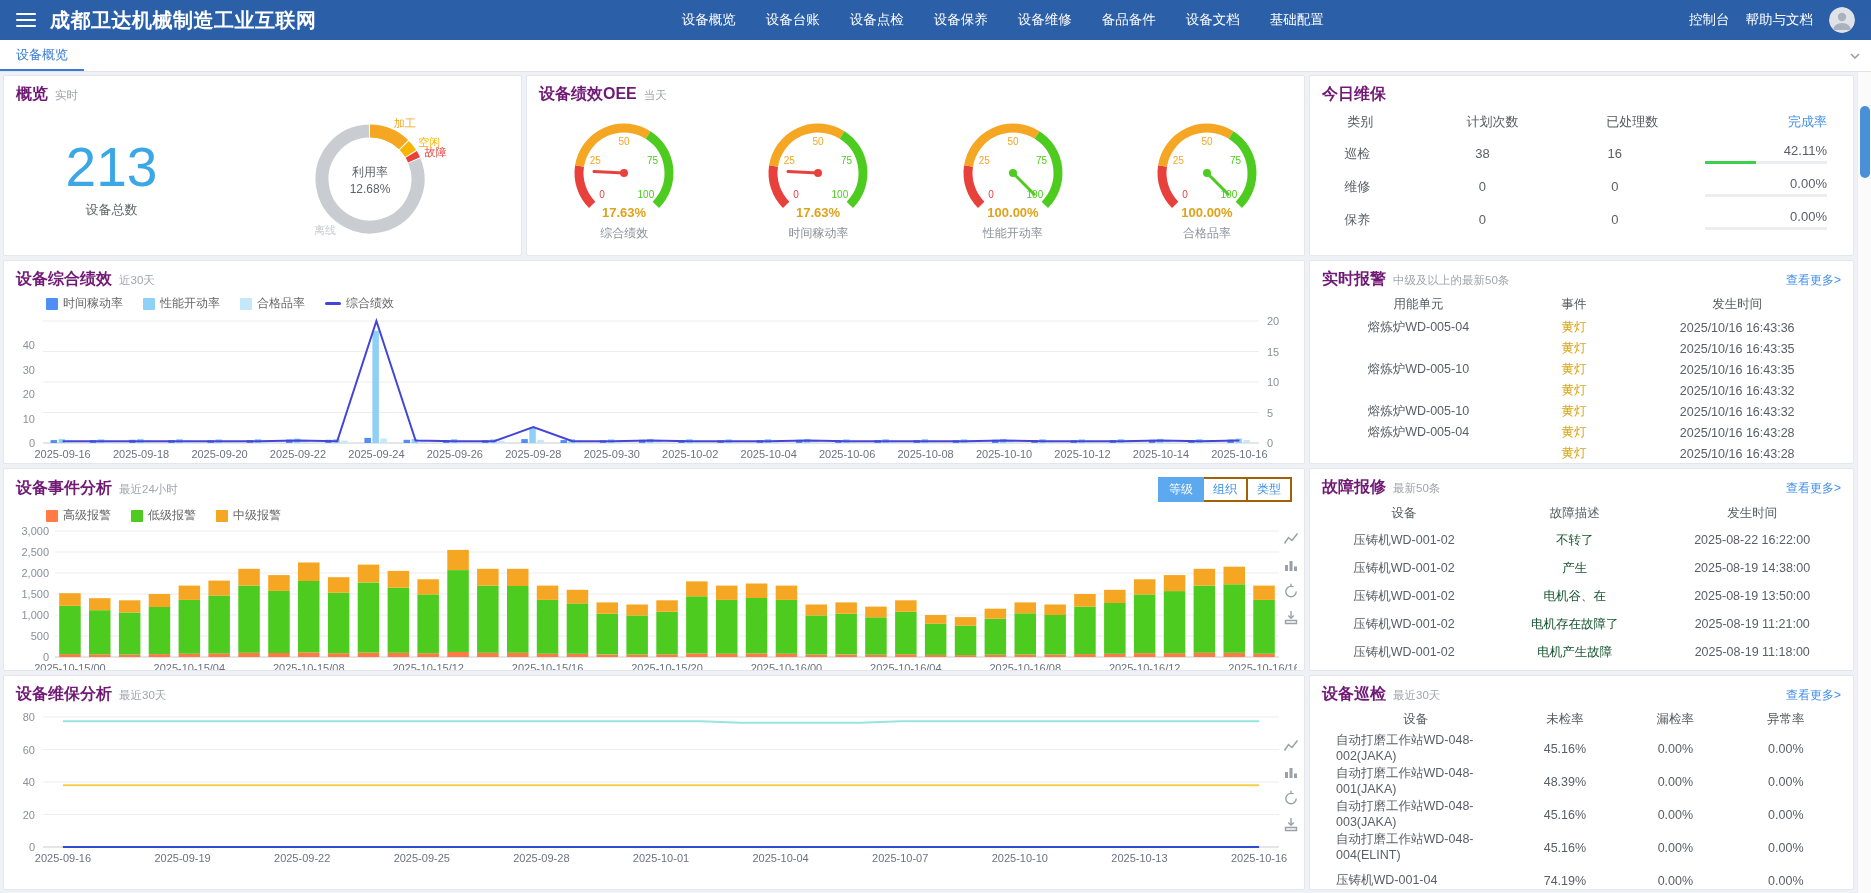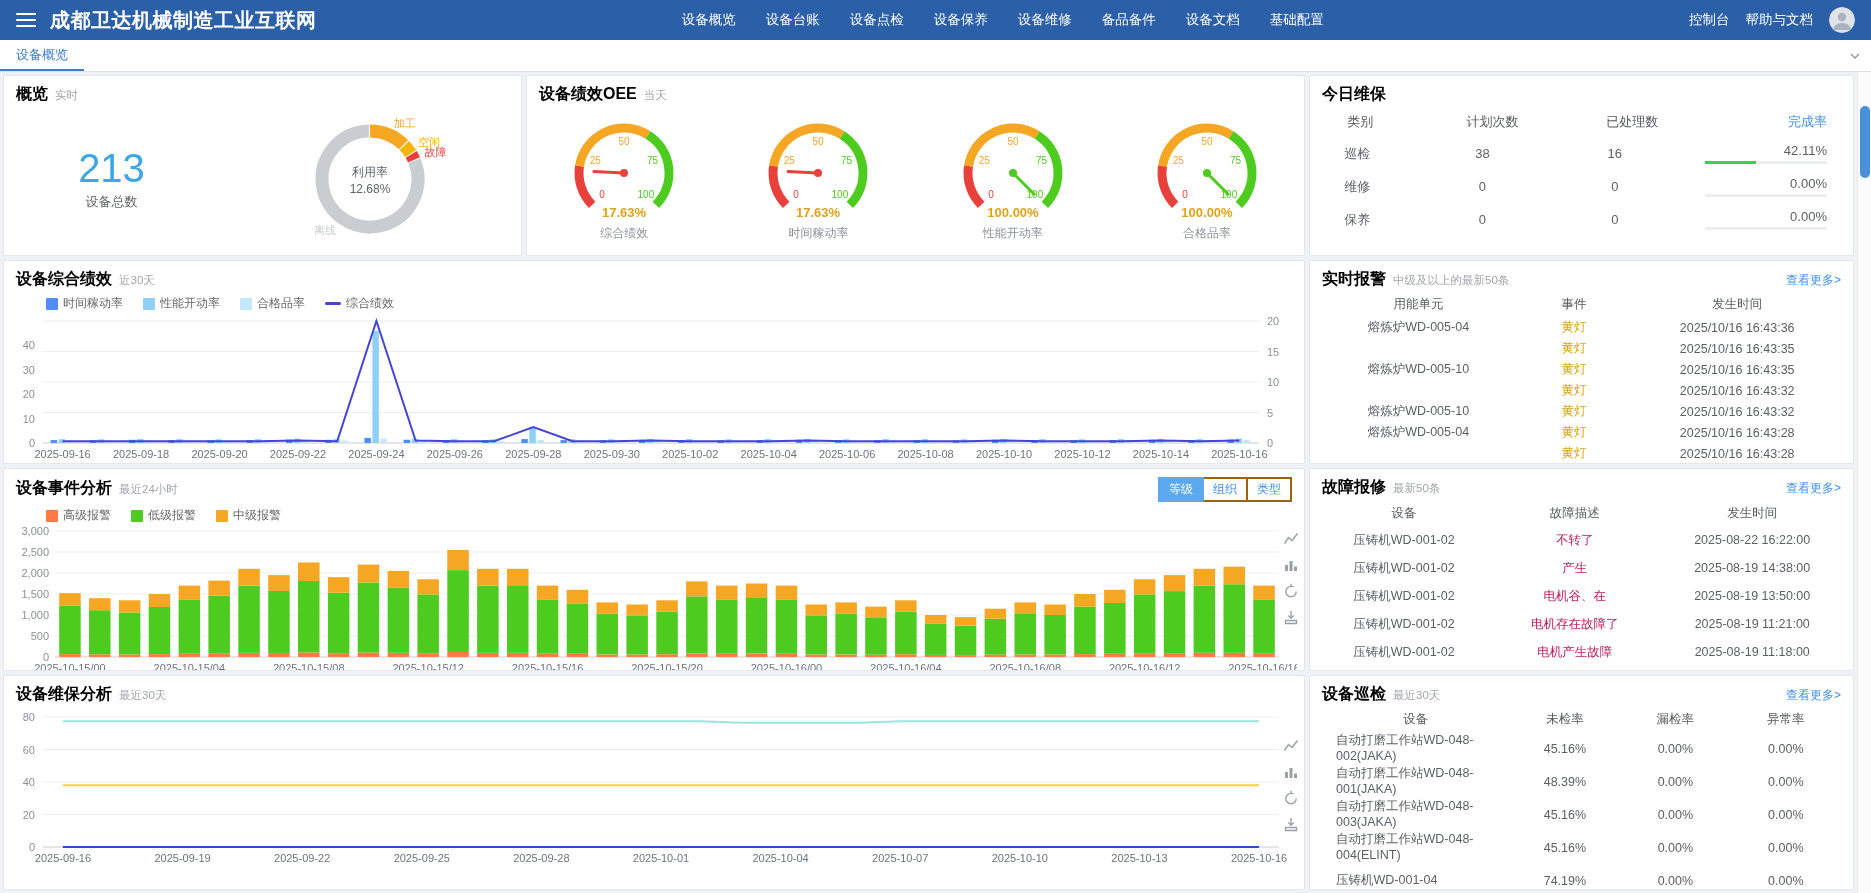--- a/index.html
+++ b/index.html
@@ -23,42 +23,42 @@
   .tabbar { height:32px; background:#fff; border-bottom:1px solid #e2e4e8; display:flex; align-items:stretch; }
   .tab { padding:0 16px; font-size:13px; color:#3a7bd5; display:flex; align-items:center; border-bottom:2px solid #3a7bd5; cursor:pointer; }
   .tab-chevron { margin-left:auto; display:flex; align-items:center; padding:0 10px; cursor:pointer; }
 
   
   .content { position:absolute; top:72px; left:0; right:14px; bottom:0;
     display:grid; grid-template-columns:519px 779px 1fr; grid-template-rows:181px 204px 203px 1fr;
     gap:4px; padding:3px; }
   .panel { background:#fff; border:1px solid #e4e6eb; border-radius:2px; overflow:hidden; position:relative; }
   .phead { display:flex; align-items:baseline; padding:8px 12px 2px; }
-  .ptitle { font-size:16px; font-weight:bold; color:#000000; white-space:nowrap; }
+  .ptitle { font-size:16px; font-weight:bold; color:#701a75; white-space:nowrap; }
   .psub { font-size:11.5px; color:#a0a4ab; margin-left:7px; white-space:nowrap; }
   .pmore { margin-left:auto; font-size:12px; color:#3f8fe8; cursor:pointer; white-space:nowrap; }
 
   
   .ov-body { display:flex; align-items:center; height:142px; }
   .ov-num { width:215px; text-align:center; }
-  .big { font-size:40px; color:#3ba7e6; line-height:1.1; }
+  .big { font-size:55px; color:#3ba7e6; line-height:1.1; }
   .big-label { font-size:13px; color:#5f6368; margin-top:3px; }
   .ov-donut { flex:1; display:flex; justify-content:center; }
 
   
   .oee-body { display:flex; justify-content:space-around; padding-top:4px; }
   .gauge { text-align:center; }
   .gauge-label { font-size:12px; color:#8a8f99; margin-top:-4px; }
 
   
   .dtable { font-size:12.5px; color:#5a5e66; padding:0 12px; }
   .dtable .trow { display:grid; align-items:center; text-align:center; }
   .dtable .thead { color:#55585e; }
   .warn { color:#d9a514; }
-  .ok { color:#be185d; }
+  .ok { color:#14532d; }
   .devname { text-align:left; padding-left:14px; line-height:1.25; }
 
   #today-table { font-size:13px; }
   #today-table .trow { grid-template-columns:1fr 1.2fr 1.2fr 1.5fr; height:33px;gap:48px; }
   #today-table .thead { height:30px; }
   #today-table .right { text-align:right; padding-right:14px; }
   #today-table .hl { color:#3f8fe8; }
   .rate-cell { display:flex; flex-direction:column; align-items:flex-end; gap:3px; }
   .rate-bar { width:122px; height:3px; background:#ebeef1; }
   .rate-fill { height:3px; background:#3fcf4e; }

